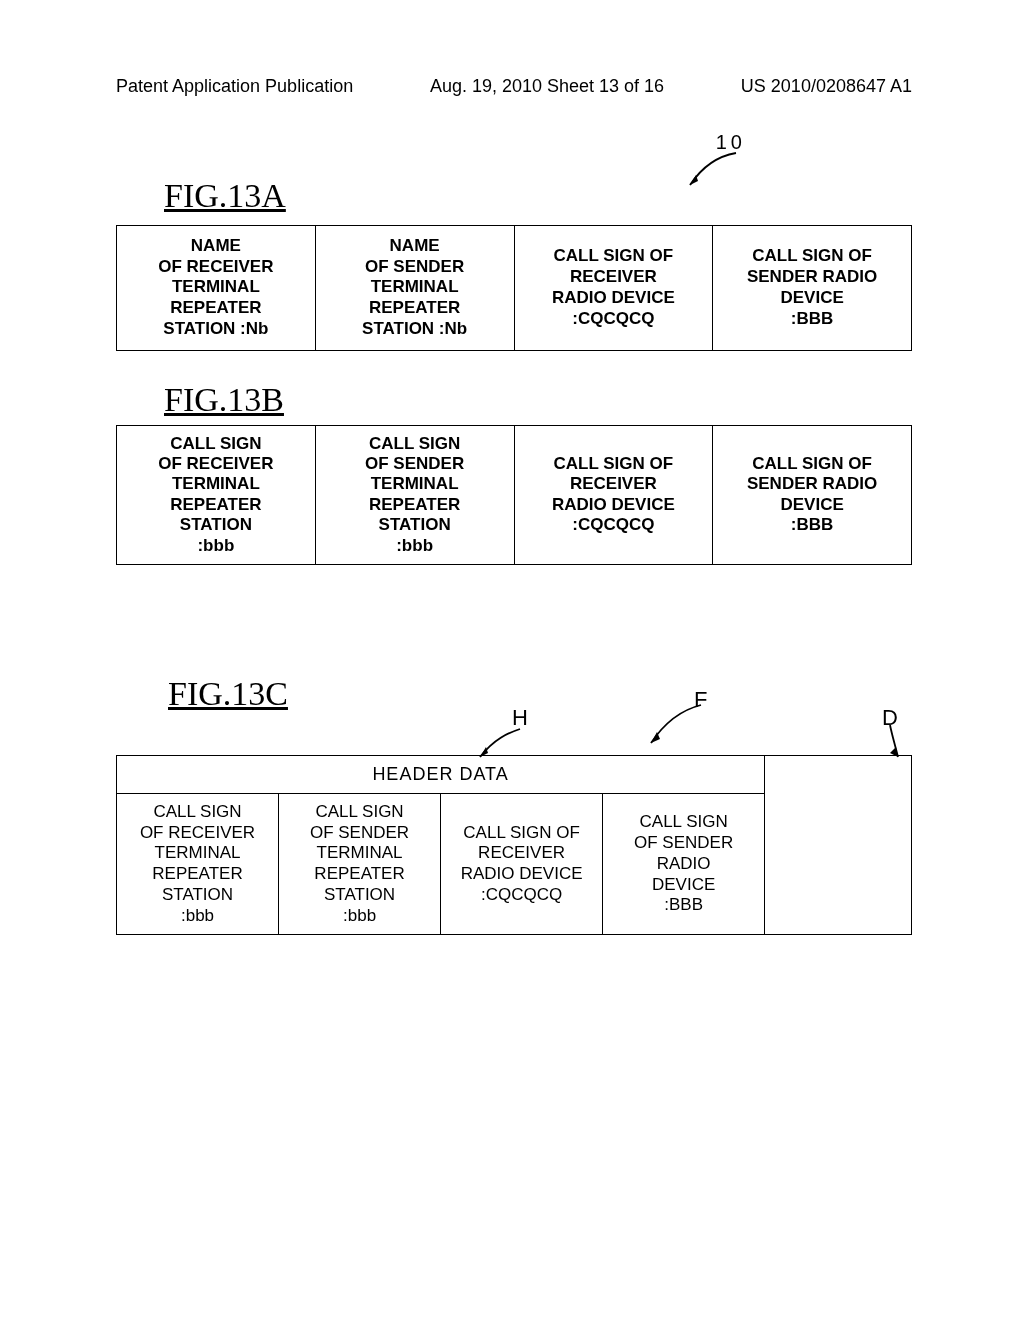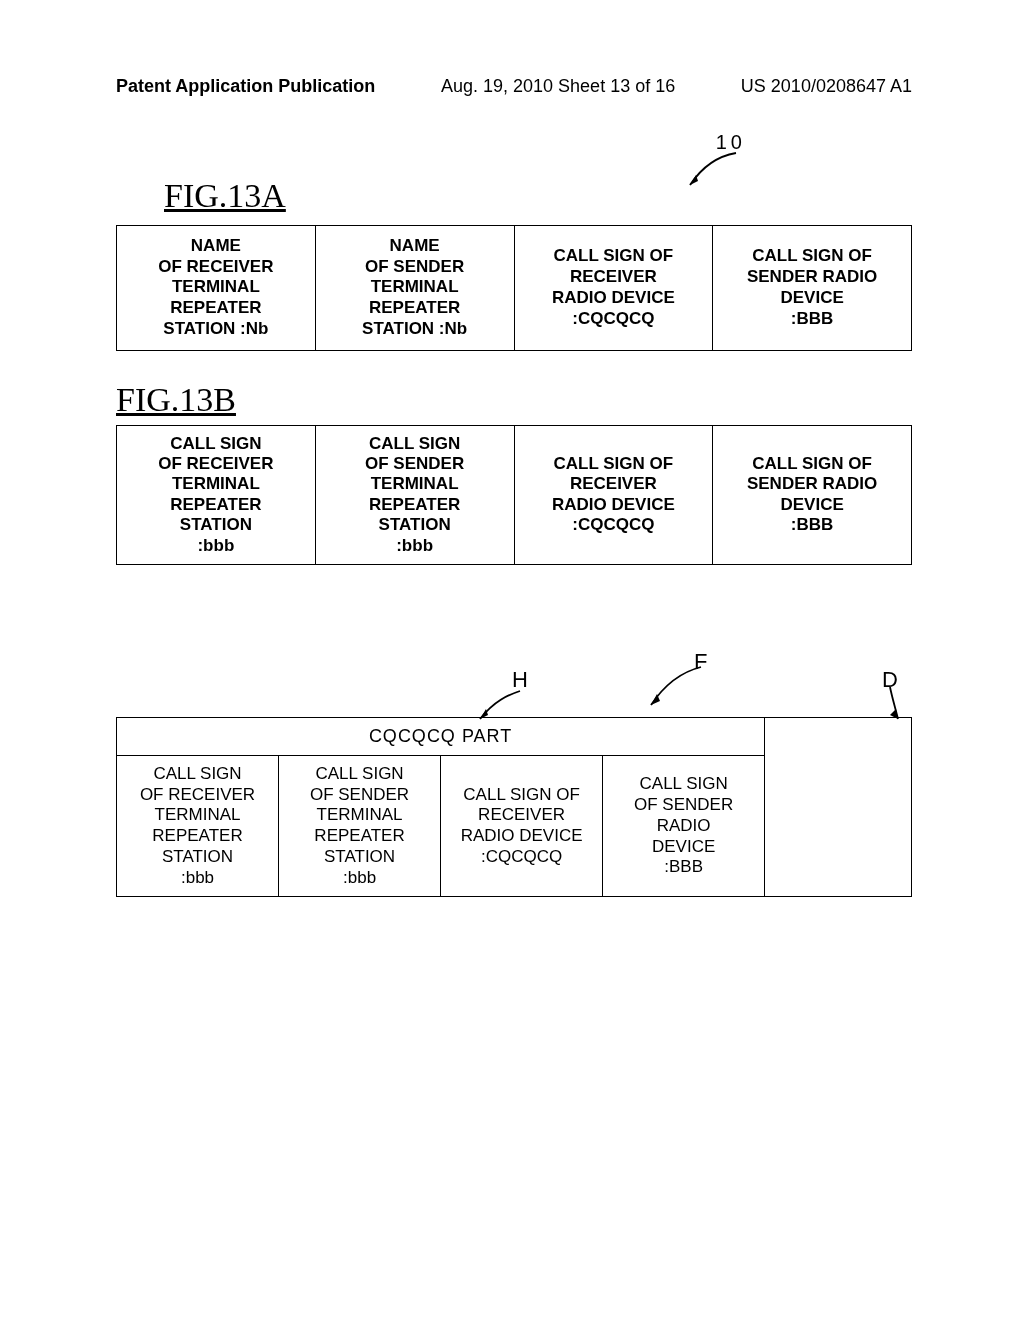--- a/index.html
+++ b/index.html
@@ -11,21 +11,21 @@
     font-family: Arial, Helvetica, sans-serif;
     color: #000;
     position: relative;
   }
   .page-header {
     display: flex;
     justify-content: space-between;
     padding: 76px 112px 0 116px;
     font-size: 18px;
   }
-  .page-header .left { font-weight: bold; }
+  .page-header .left { font-weight: normal; }
   .page-header .right { font-weight: normal; }
   .content {
     padding: 0 112px 0 116px;
   }
   .fig-label {
     font-family: "Times New Roman", Times, serif;
     font-size: 34px;
     font-weight: normal;
     margin-bottom: 10px;
     text-decoration: underline;
@@ -54,21 +54,21 @@
   .ref-10 {
     position: absolute;
     right: 166px;
     top: -46px;
     font-size: 20px;
     letter-spacing: 4px;
   }
   .curve10 svg { position: absolute; right: 172px; top: -26px; }
   
   .sec-b { margin-top: 30px; }
-  .sec-b .fig-label { margin-bottom: 6px; }
+  .sec-b .fig-label { margin-left: 48px; margin-bottom: 6px; }
   .sec-b .fig-grid .cell { padding: 8px 6px; font-size: 17px; line-height: 1.2; }
   
   .sec-c { margin-top: 110px; }
   .sec-c .top-row {
     display: flex;
     align-items: flex-end;
     margin-left: 52px;
   }
   .sec-c .fig-label { margin: 0; }
   .sec-c .letters {
@@ -163,20 +163,23 @@
     <div class="fig-grid">
       <div class="cell">CALL SIGN<br>OF RECEIVER<br>TERMINAL<br>REPEATER<br>STATION<br>:bbb</div>
       <div class="cell">CALL SIGN<br>OF SENDER<br>TERMINAL<br>REPEATER<br>STATION<br>:bbb</div>
       <div class="cell">CALL SIGN OF<br>RECEIVER<br>RADIO DEVICE<br>:CQCQCQ</div>
       <div class="cell">CALL SIGN OF<br>SENDER RADIO<br>DEVICE<br>:BBB</div>
     </div>
   </div>
 
   <div class="sec-c">
     <div style="position:relative;">
+      <div class="top-row">
+        <div class="fig-label">FIG.13C</div>
+      </div>
       <div class="letters">
         <span class="letter letter-H">H</span>
         <span class="letter letter-F">F</span>
         <span class="letter letter-D">D</span>
         <span class="curveH">
           <svg width="50" height="34">
               <path d="M46 2 C 34 6, 20 12, 6 30" stroke="#000" stroke-width="1.8" fill="none"></path>
               <polygon points="6,30 14,26 12,20" fill="#000"></polygon>
             </svg>
         </span>
@@ -190,21 +193,21 @@
           <svg width="60" height="40">
               <path d="M48 2 C 50 12, 52 18, 56 34" stroke="#000" stroke-width="1.8" fill="none"></path>
               <polygon points="56,34 48,30 54,24" fill="#000"></polygon>
             </svg>
         </span>
       </div>
     </div>
 
     <div class="tbl13c-wrap">
       <div class="tbl13c-left">
-        <div class="hdr">CQCQCQ PART</div>
+        <div class="hdr">HEADER DATA</div>
         <div class="cells">
           <div class="cell">CALL SIGN<br>OF RECEIVER<br>TERMINAL<br>REPEATER<br>STATION<br>:bbb</div>
           <div class="cell">CALL SIGN<br>OF SENDER<br>TERMINAL<br>REPEATER<br>STATION<br>:bbb</div>
           <div class="cell">CALL SIGN OF<br>RECEIVER<br>RADIO DEVICE<br>:CQCQCQ</div>
           <div class="cell">CALL SIGN<br>OF SENDER<br>RADIO<br>DEVICE<br>:BBB</div>
         </div>
       </div>
     </div>
   </div>
 

